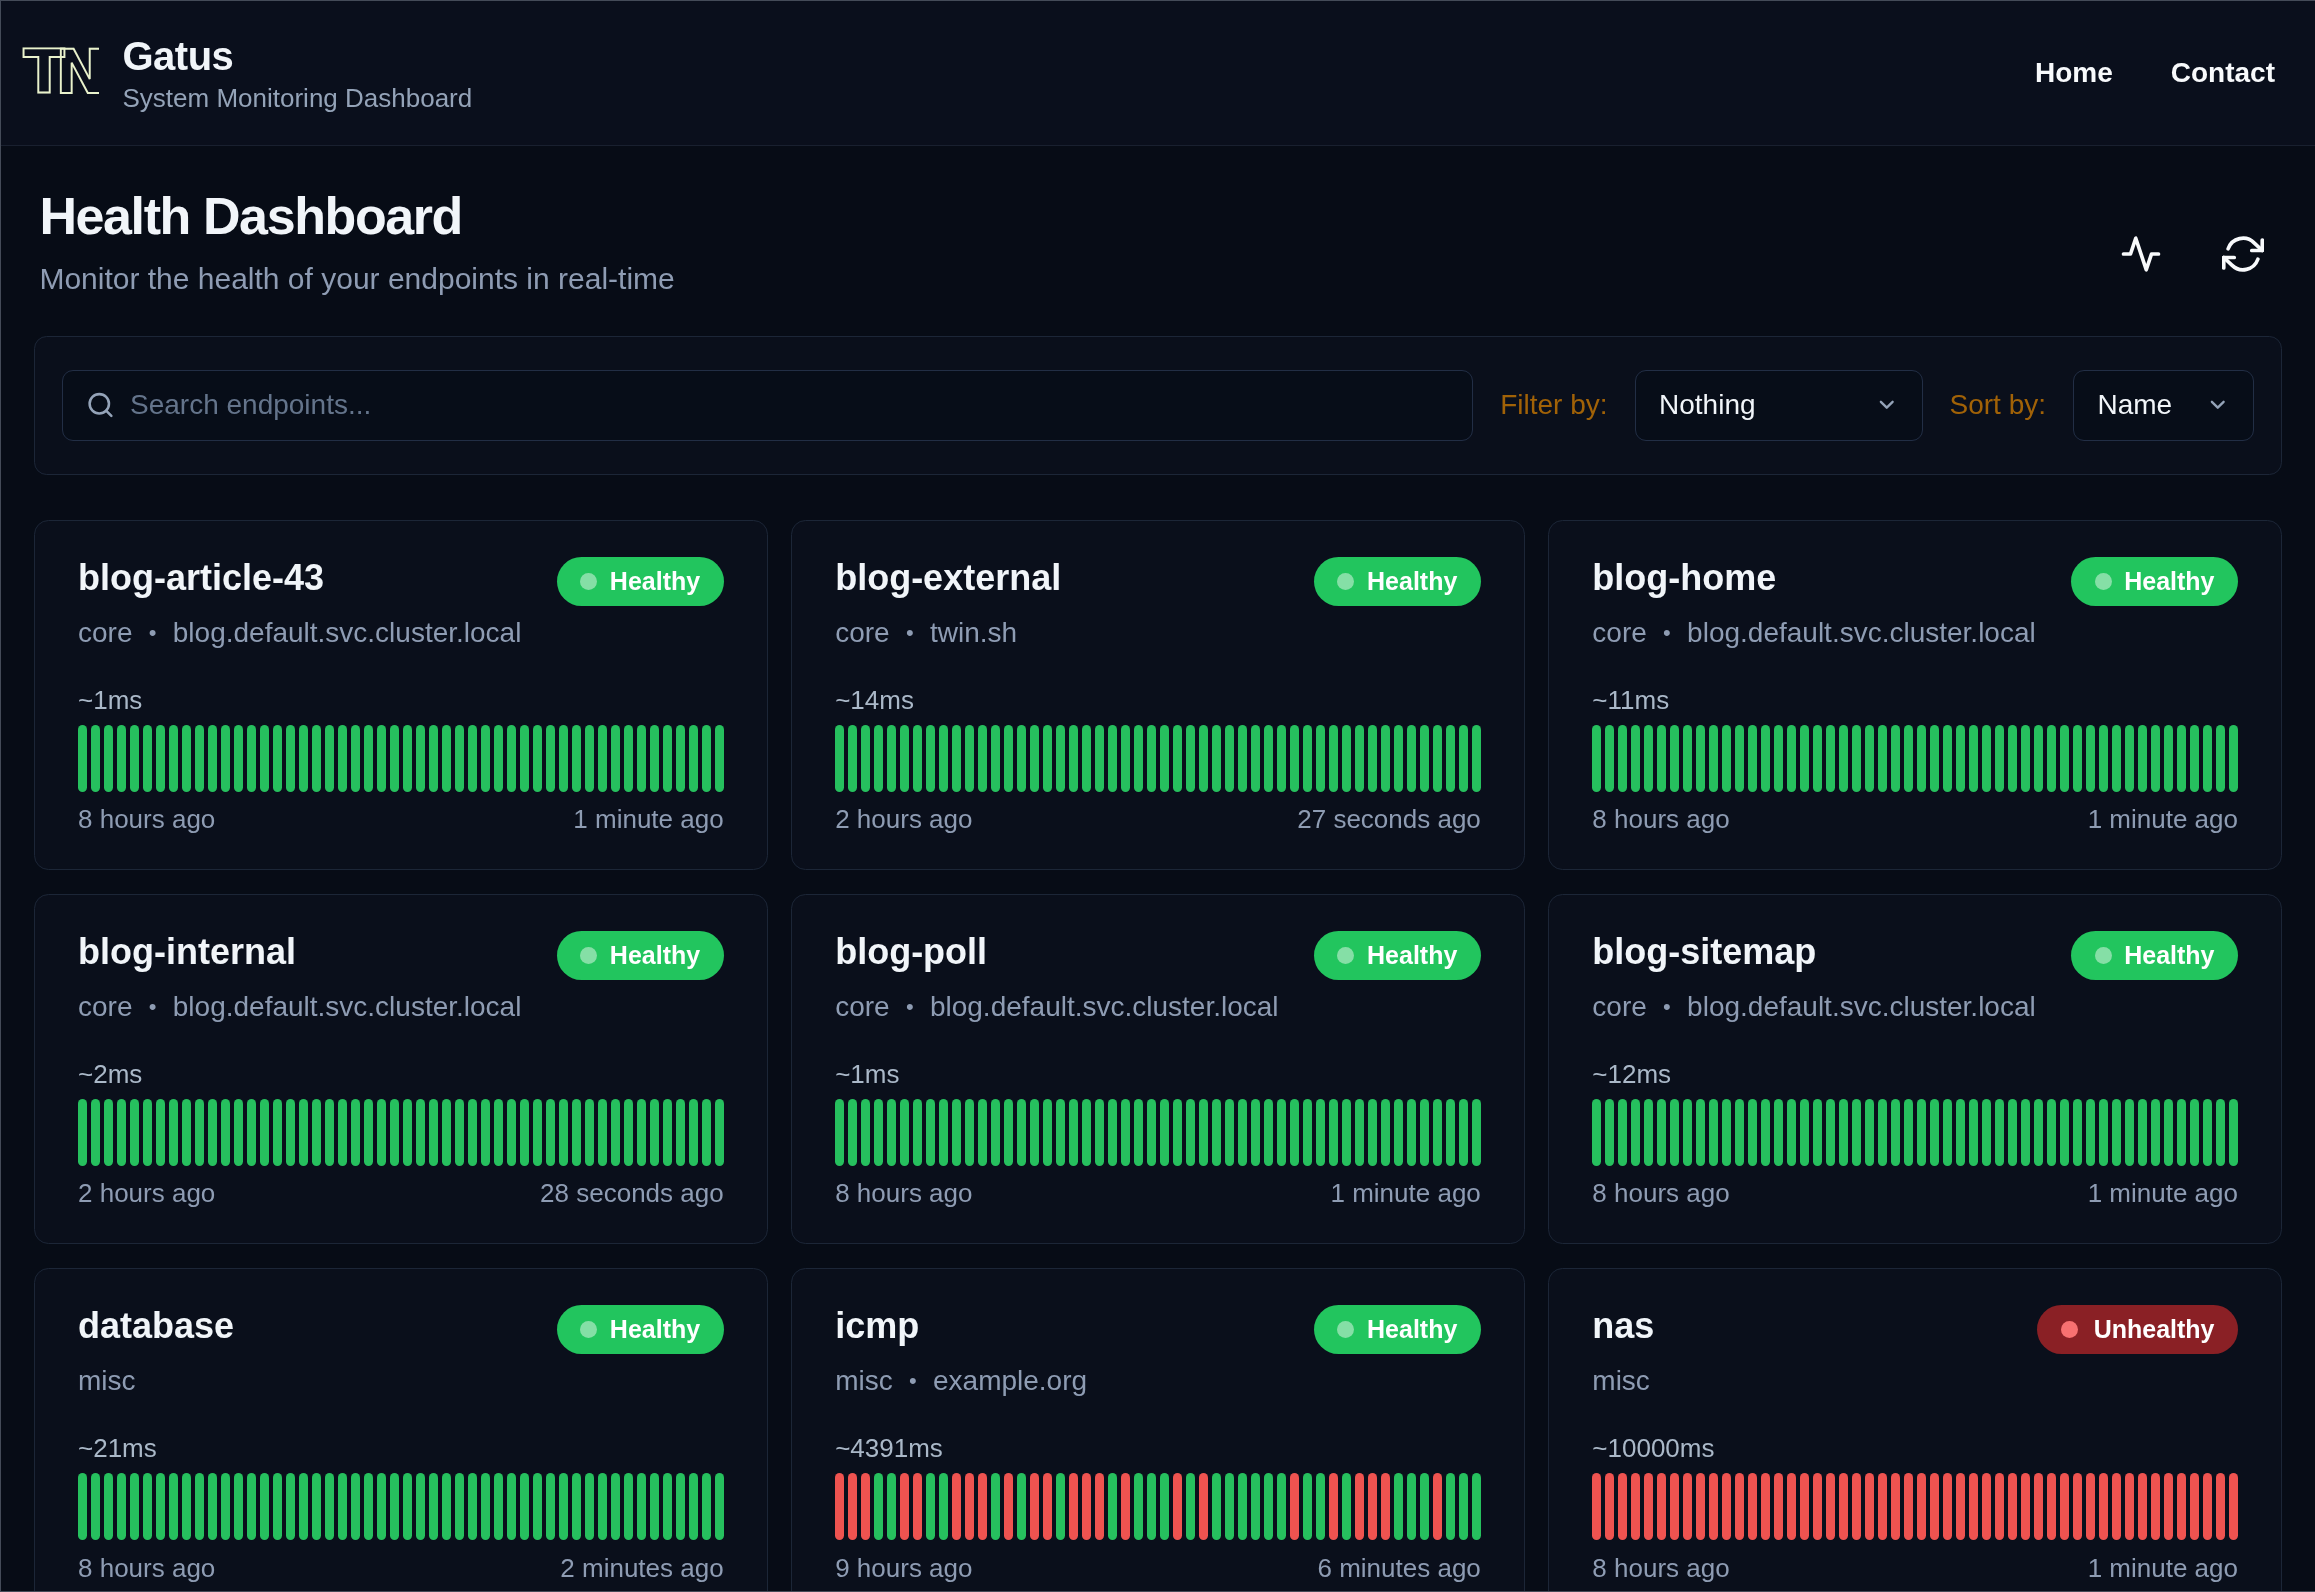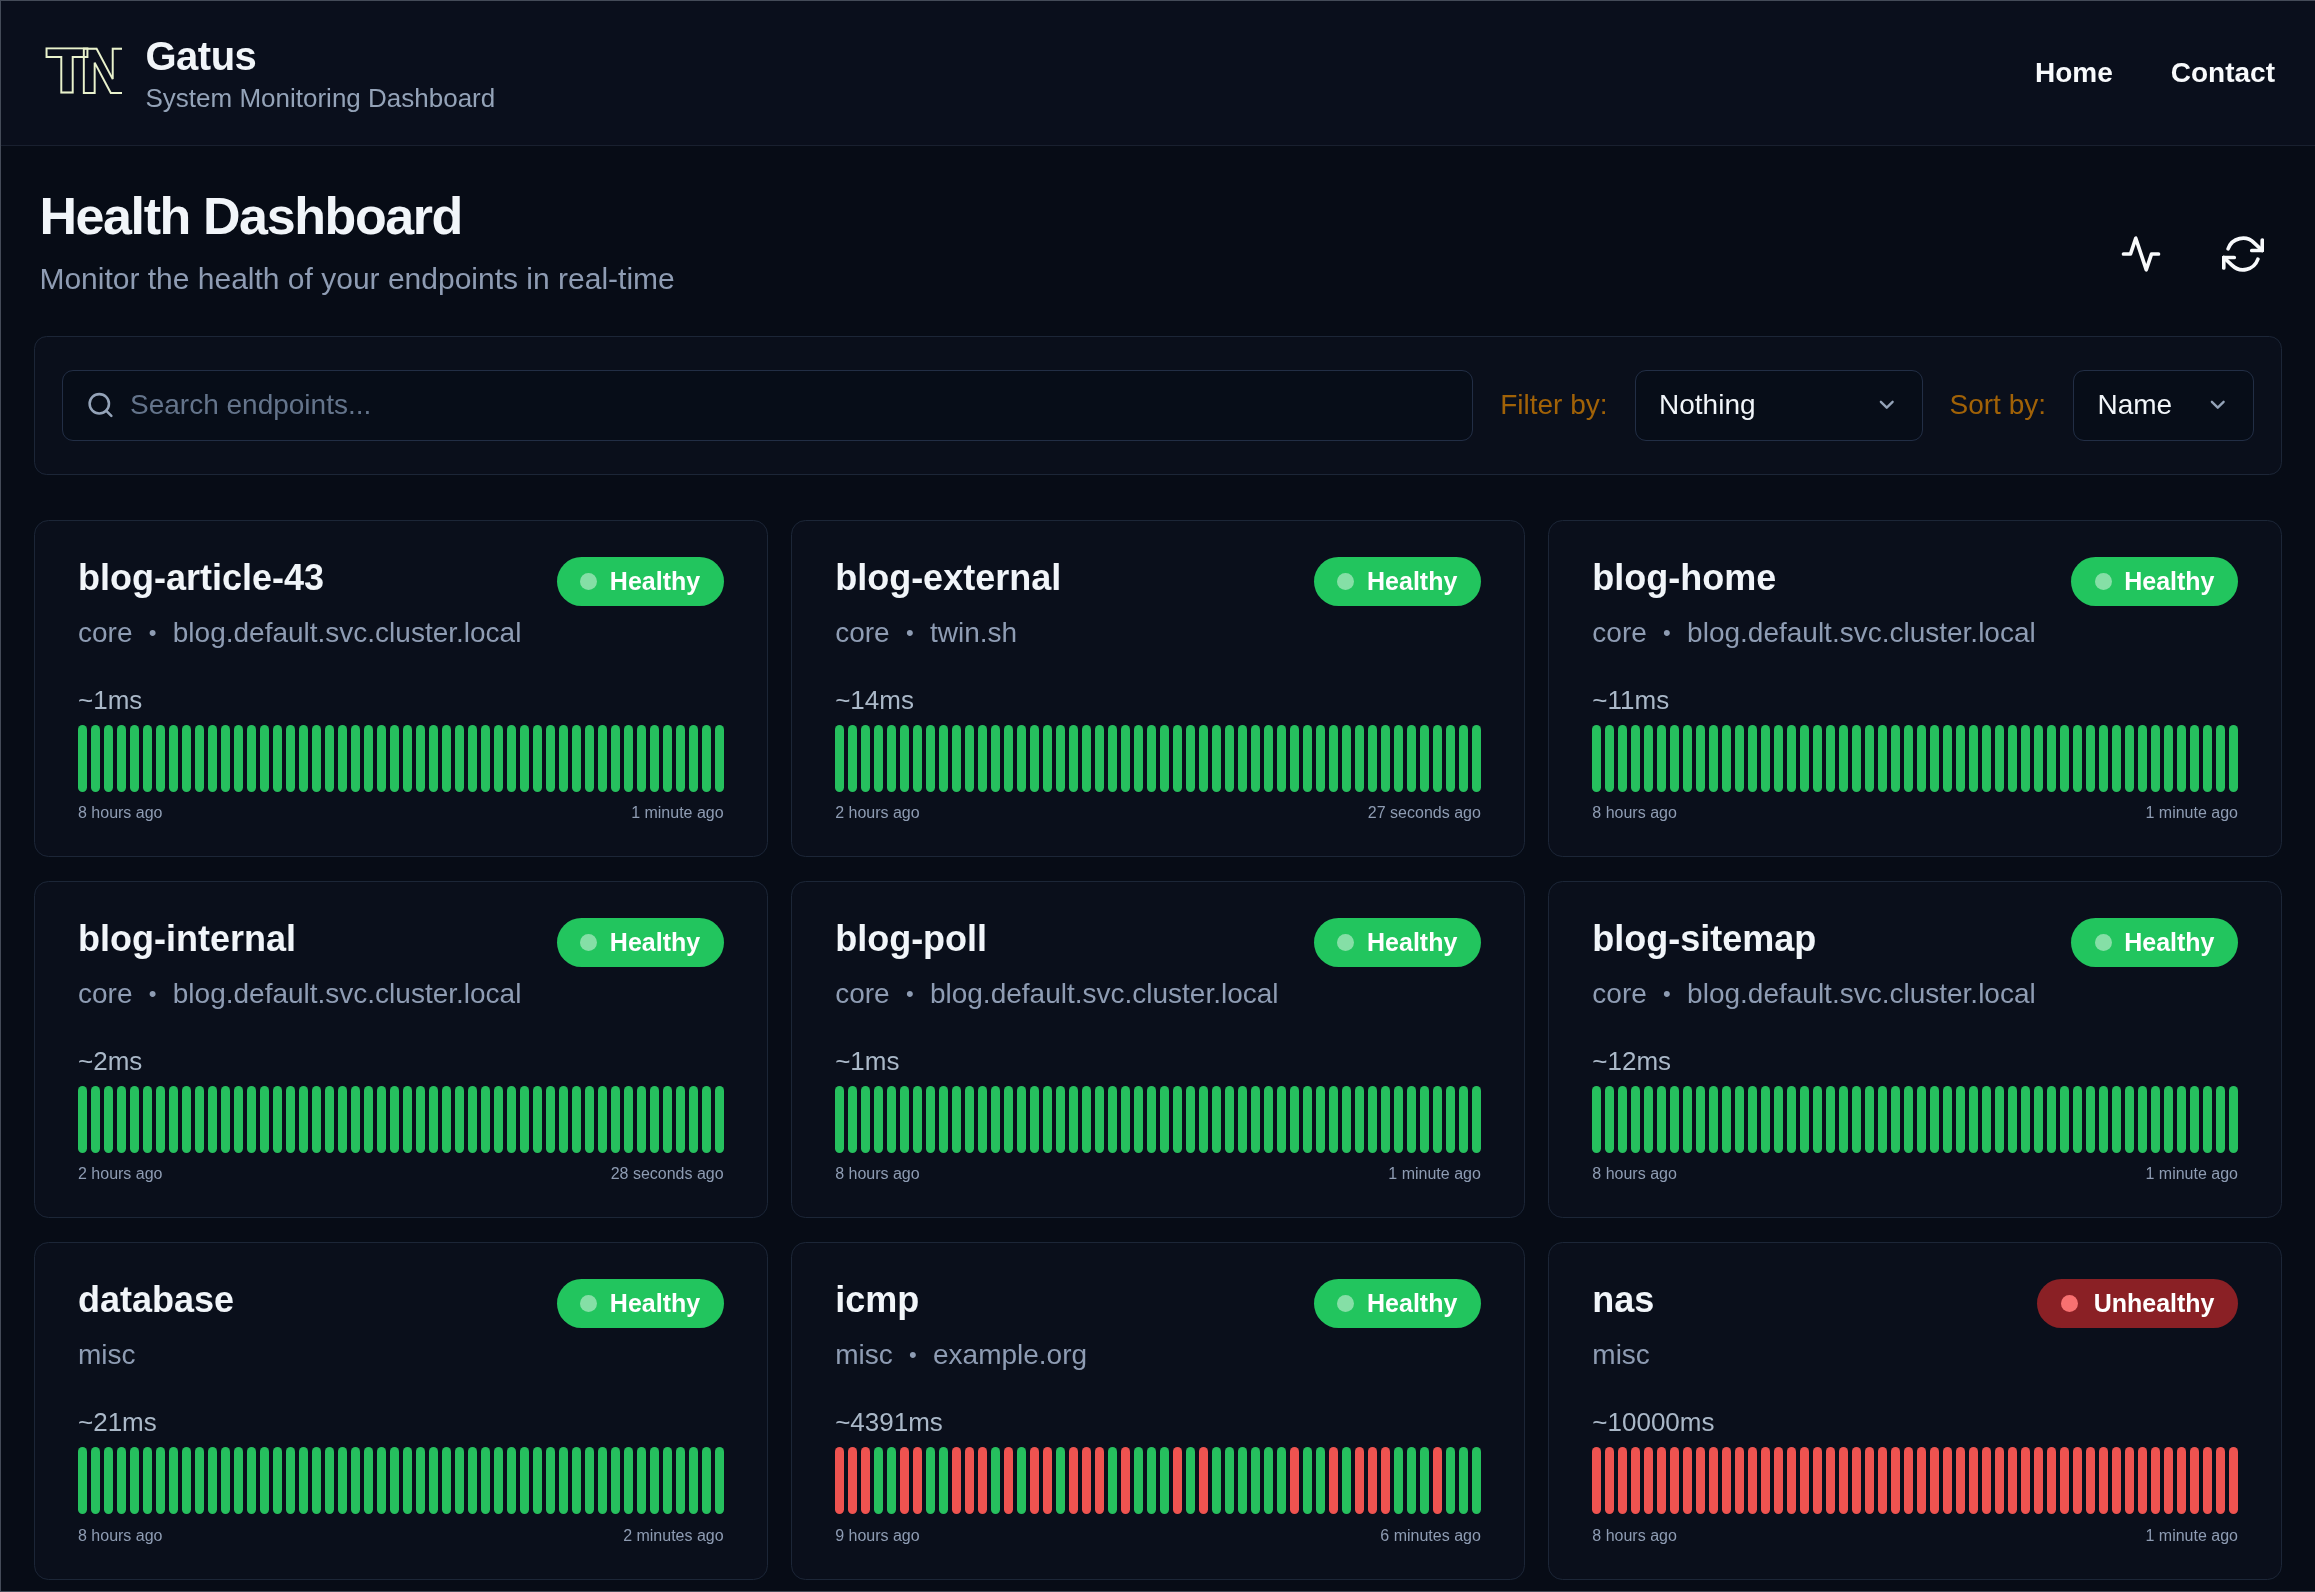--- a/index.html
+++ b/index.html
@@ -20,21 +20,21 @@
   }
 
   
   .app-header {
     height: 145px;
     flex: 0 0 auto;
     background: #0a0f1c;
     border-bottom: 1.8px solid #19202f;
     display: flex;
     align-items: center;
-    padding: 0 40px 0 43px;
+    padding: 0 40px 0 20px;
   }
   .logo-box { width: 78px; height: 78px; margin-right: 23.5px; flex: 0 0 auto; }
   .logo-box svg { width: 100%; height: 100%; }
   .brand-text { display: flex; flex-direction: column; gap: 9px; }
   .app-title { font-size: 40px; font-weight: 800; line-height: 1; letter-spacing: -0.5px; }
   .app-subtitle { font-size: 26px; color: #94a3b8; line-height: 1; }
   .nav { margin-left: auto; display: flex; gap: 58px; align-items: center; }
   .nav a { color: #f8fafc; text-decoration: none; font-size: 28px; font-weight: 600; }
 
   
@@ -120,21 +120,21 @@
   .badge.healthy .dot { background: rgba(255,255,255,0.45); }
   .badge.unhealthy { background: #8a2025; gap: 16px; }
   .badge.unhealthy .dot { background: #f87171; }
   .ep-meta { margin-top: 11px; display: flex; align-items: center; gap: 16.3px; font-size: 28px; color: #8e9cb3; }
   .ep-meta .sep { font-size: 22px; color: #8e9cb3; }
   .latency { margin-top: 36px; text-align: left; font-size: 26px; color: #aab8c8; }
   .bars { margin-top: 9px; display: flex; gap: 4.5px; height: 67px; }
   .bar { flex: 1 1 0; border-radius: 5.4px; }
   .bar.g { background: #26c05e; }
   .bar.r { background: #ef5350; }
-  .card-foot { margin-top: 12.7px; display: flex; justify-content: space-between; font-size: 16px; color: #8e9cb3; }
+  .card-foot { margin-top: 12.7px; display: flex; justify-content: space-between; font-size: 26px; color: #8e9cb3; }
 </style>
 </head>
 <body>
 
 <div class="viewport">
 
   <header class="app-header">
     <div class="logo-box">
       <svg viewBox="0 0 100 100">
         <text x="50" y="76" text-anchor="middle" font-family="DejaVu Sans, sans-serif" font-size="78" font-weight="bold" letter-spacing="-12" fill="none" stroke="#e9f2cc" stroke-width="2.4">TN</text>

